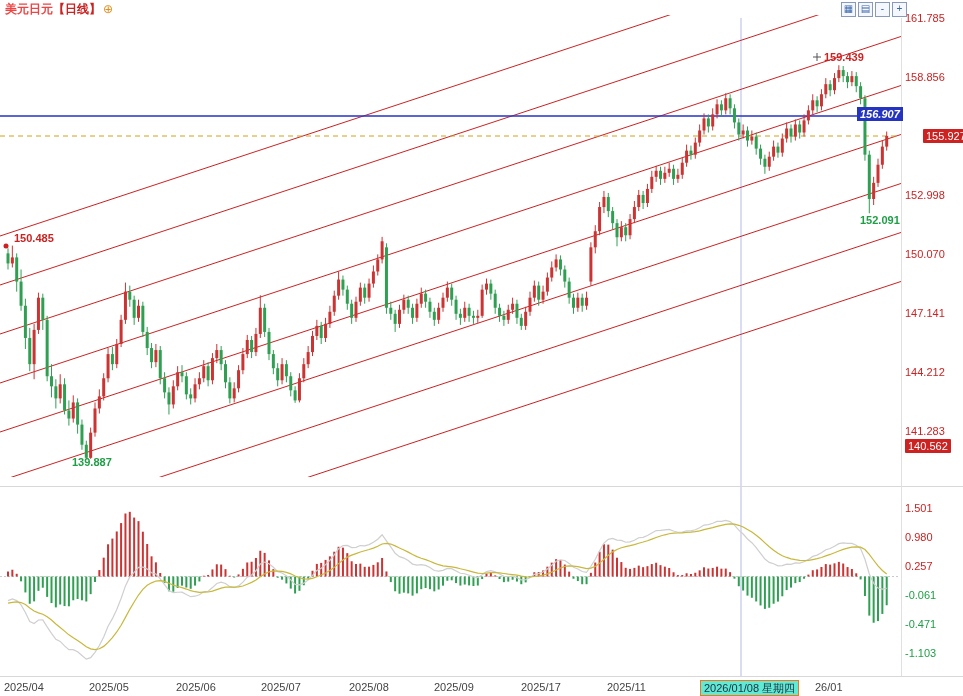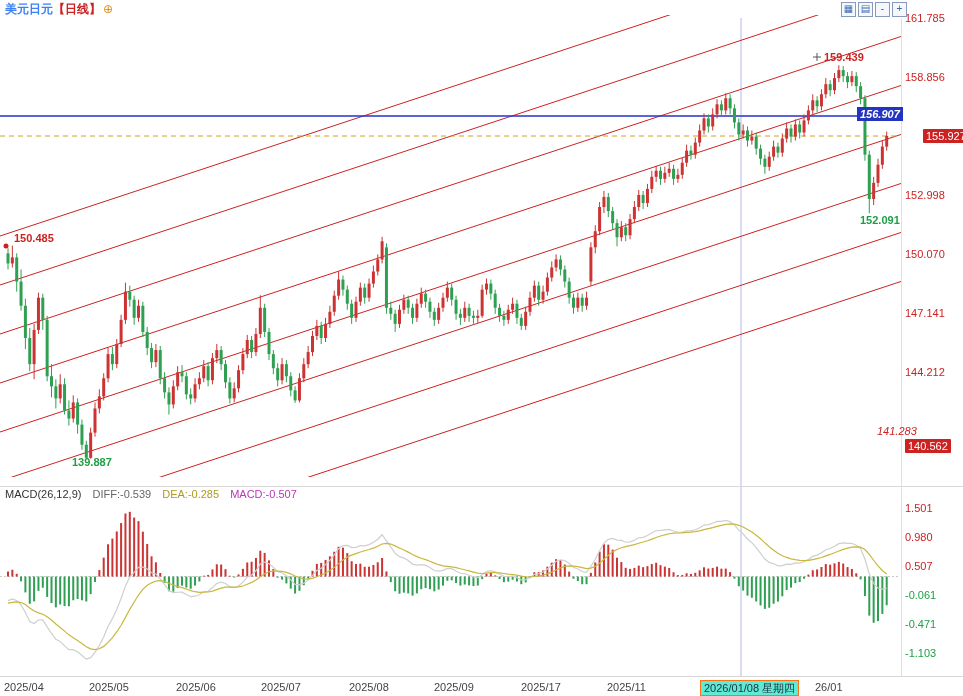--- a/index.html
+++ b/index.html
@@ -1,20 +1,20 @@
 <!DOCTYPE html>
 <html><head>
 <meta charset="utf-8">
 <style>
   html,body{margin:0;padding:0;background:#ffffff;}
   .app{position:relative;width:963px;height:696px;background:#ffffff;overflow:hidden;
        font-family:"Liberation Sans","DejaVu Sans",sans-serif;}
   svg#chart{position:absolute;left:0;top:0;z-index:1;}
   .header{position:absolute;left:5px;top:2px;z-index:6;font-size:12px;line-height:14px;white-space:nowrap;}
-  .header .sym{color:#3b82f6;font-weight:bold;}
+  .header .sym{color:#ef4444;font-weight:bold;}
   .header .per{color:#cc2222;font-weight:bold;}
   .header .add{color:#e09020;margin-left:2px;cursor:pointer;}
   .toolbar{position:absolute;top:2px;right:56px;z-index:6;display:flex;gap:2px;}
   .tbi{width:13px;height:13px;border:1px solid #8899bb;background:#f4f7fc;color:#3a66aa;
        font-size:10px;line-height:12px;text-align:center;cursor:pointer;}
   #overlay{position:absolute;left:0;top:0;width:944px;height:696px;z-index:4;pointer-events:none;}
   .lbl{position:absolute;font-size:11px;line-height:14px;white-space:nowrap;}
   .red{color:#cc2222;}
   .green{color:#1f9e45;}
   .gray{color:#444444;}
@@ -678,40 +678,34 @@
     <span class="sym">美元日元</span><span class="per">【日线】</span><span class="add">⊕</span>
   </div>
 
   <div class="toolbar">
     <span class="tbi">▦</span>
     <span class="tbi">▤</span>
     <span class="tbi">-</span>
     <span class="tbi">+</span>
   </div>
 
-  <div class="macd-header">
-    <span class="t">MACD(26,12,9)</span>
-    <span class="diff">DIFF:-0.539</span>
-    <span class="dea">DEA:-0.285</span>
-    <span class="macd">MACD:-0.507</span>
-  </div>
 
   <div id="overlay">
       <div class="lbl red" style="left: 905px; top: 11px;">161.785</div>
       <div class="lbl red" style="left: 905px; top: 70px;">158.856</div>
       <div class="lbl boxed" style="left: 923px; top: 129px;">155.927</div>
       <div class="lbl red" style="left: 905px; top: 188px;">152.998</div>
       <div class="lbl red" style="left: 905px; top: 247px;">150.070</div>
       <div class="lbl red" style="left: 905px; top: 306px;">147.141</div>
       <div class="lbl red" style="left: 905px; top: 365px;">144.212</div>
-      <div class="lbl red" style="left: 877px; top: 424px; font-style: italic;">141.283</div>
+      <div class="lbl red" style="left: 905px; top: 424px;">141.283</div>
       <div class="lbl boxed" style="left: 905px; top: 439px;">140.562</div>
       <div class="lbl red" style="left: 905px; top: 501px;">1.501</div>
       <div class="lbl red" style="left: 905px; top: 530px;">0.980</div>
-      <div class="lbl red" style="left: 905px; top: 559px;">0.507</div>
+      <div class="lbl red" style="left: 905px; top: 559px;">0.257</div>
       <div class="lbl green" style="left: 905px; top: 588px;">-0.061</div>
       <div class="lbl green" style="left: 905px; top: 617px;">-0.471</div>
       <div class="lbl green" style="left: 905px; top: 646px;">-1.103</div>
       <div class="lbl gray" style="left: 4px; top: 680px;">2025/04</div>
       <div class="lbl gray" style="left: 89px; top: 680px;">2025/05</div>
       <div class="lbl gray" style="left: 176px; top: 680px;">2025/06</div>
       <div class="lbl gray" style="left: 261px; top: 680px;">2025/07</div>
       <div class="lbl gray" style="left: 349px; top: 680px;">2025/08</div>
       <div class="lbl gray" style="left: 434px; top: 680px;">2025/09</div>
       <div class="lbl gray" style="left: 521px; top: 680px;">2025/17</div>

